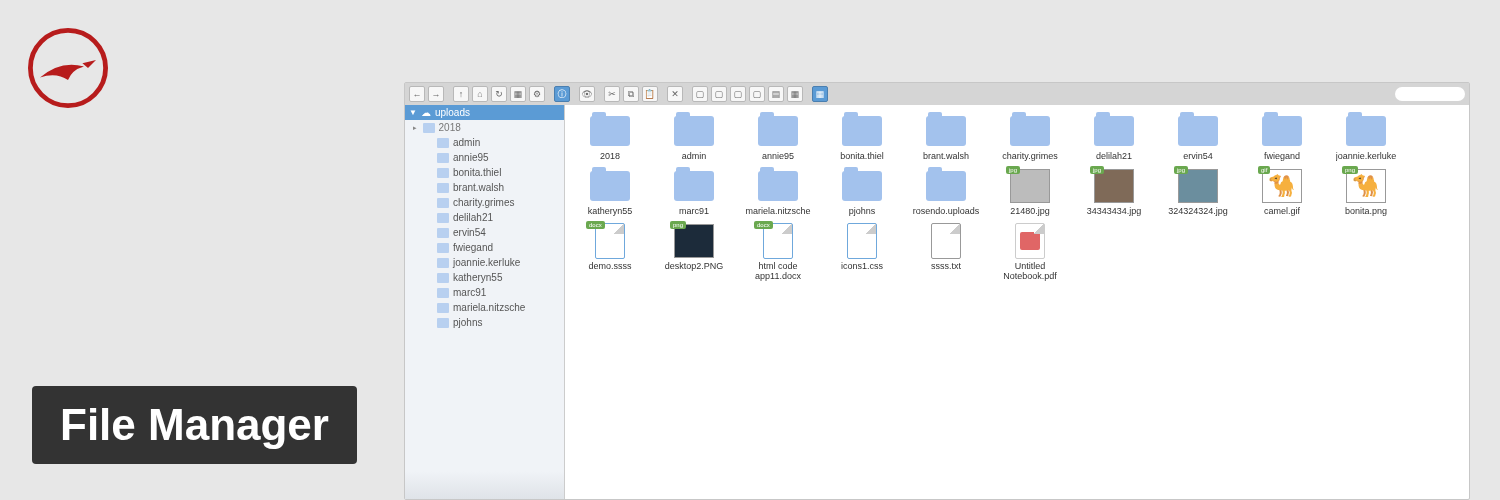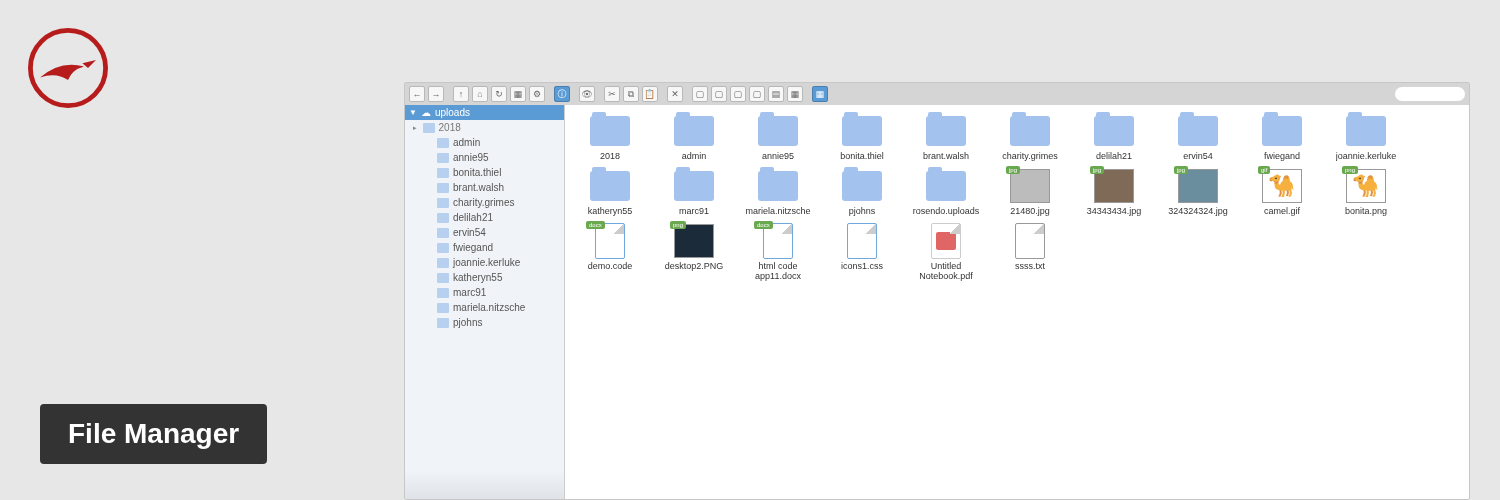--- a/index.html
+++ b/index.html
@@ -1,20 +1,20 @@
 <!DOCTYPE html>
 <html><head>
 <meta charset="utf-8">
 <style>
 * { margin:0; padding:0; box-sizing:border-box; }
 body { width:1500px; height:500px; background:#e7e7e7; font-family:Arial,Helvetica,sans-serif; overflow:hidden; position:relative; }
 
 .logo { position:absolute; top:28px; left:28px; width:80px; height:80px; }
 
-.banner { position:absolute; left:40px; bottom:36px; background:#333; padding:14px 28px; color:#fff; font-weight:700; font-size:28px; border-radius:4px; }
+.banner { position:absolute; left:32px; bottom:36px; background:#333; padding:14px 28px; color:#fff; font-weight:700; font-size:44px; border-radius:4px; }
 
 .app { position:absolute; top:82px; left:404px; right:30px; height:418px; background:#fff; border:1px solid #c7c7c7; border-radius:2px; display:flex; flex-direction:column; }
 
 .toolbar { height:22px; background:#d5d5d5; display:flex; align-items:center; padding:0 4px; gap:3px; }
 .tbtn { width:16px; height:16px; background:#f7f7f7; border:1px solid #b8b8b8; border-radius:2px; display:flex; align-items:center; justify-content:center; font-size:9px; color:#666; }
 .tbtn.blue { background:#5b9bd5; color:#fff; border-color:#4a7fb0; }
 .tbtn.sep { width:3px; background:transparent; border:none; }
 .searchbox { margin-left:auto; width:70px; height:14px; background:#fff; border-radius:7px; }
 
 .body { flex:1; display:flex; overflow:hidden; }
@@ -292,21 +292,21 @@
               <div class="badge png">png</div>
               <div class="img-thumb camel">🐪</div>
             </div>
             <div class="name">bonita.png</div>
           </div>
           <div class="item">
             <div class="thumb">
               <div class="badge">docx</div>
               <div class="file-icon docx"></div>
             </div>
-            <div class="name">demo.code</div>
+            <div class="name">demo.ssss</div>
           </div>
           <div class="item">
             <div class="thumb">
               <div class="badge png">png</div>
               <div class="img-thumb desktop"></div>
             </div>
             <div class="name">desktop2.PNG</div>
           </div>
           <div class="item">
             <div class="thumb">
@@ -316,27 +316,27 @@
             <div class="name">html code app11.docx</div>
           </div>
           <div class="item">
             <div class="thumb">
               <div class="file-icon css"></div>
             </div>
             <div class="name">icons1.css</div>
           </div>
           <div class="item">
             <div class="thumb">
+              <div class="file-icon txt"></div>
+            </div>
+            <div class="name">ssss.txt</div>
+          </div>
+          <div class="item">
+            <div class="thumb">
               <div class="file-icon pdf"></div>
             </div>
             <div class="name">Untitled Notebook.pdf</div>
-          </div>
-          <div class="item">
-            <div class="thumb">
-              <div class="file-icon txt"></div>
-            </div>
-            <div class="name">ssss.txt</div>
           </div>
         </div>
     </div>
   </div>
 
 </div>
 
 </body></html>

